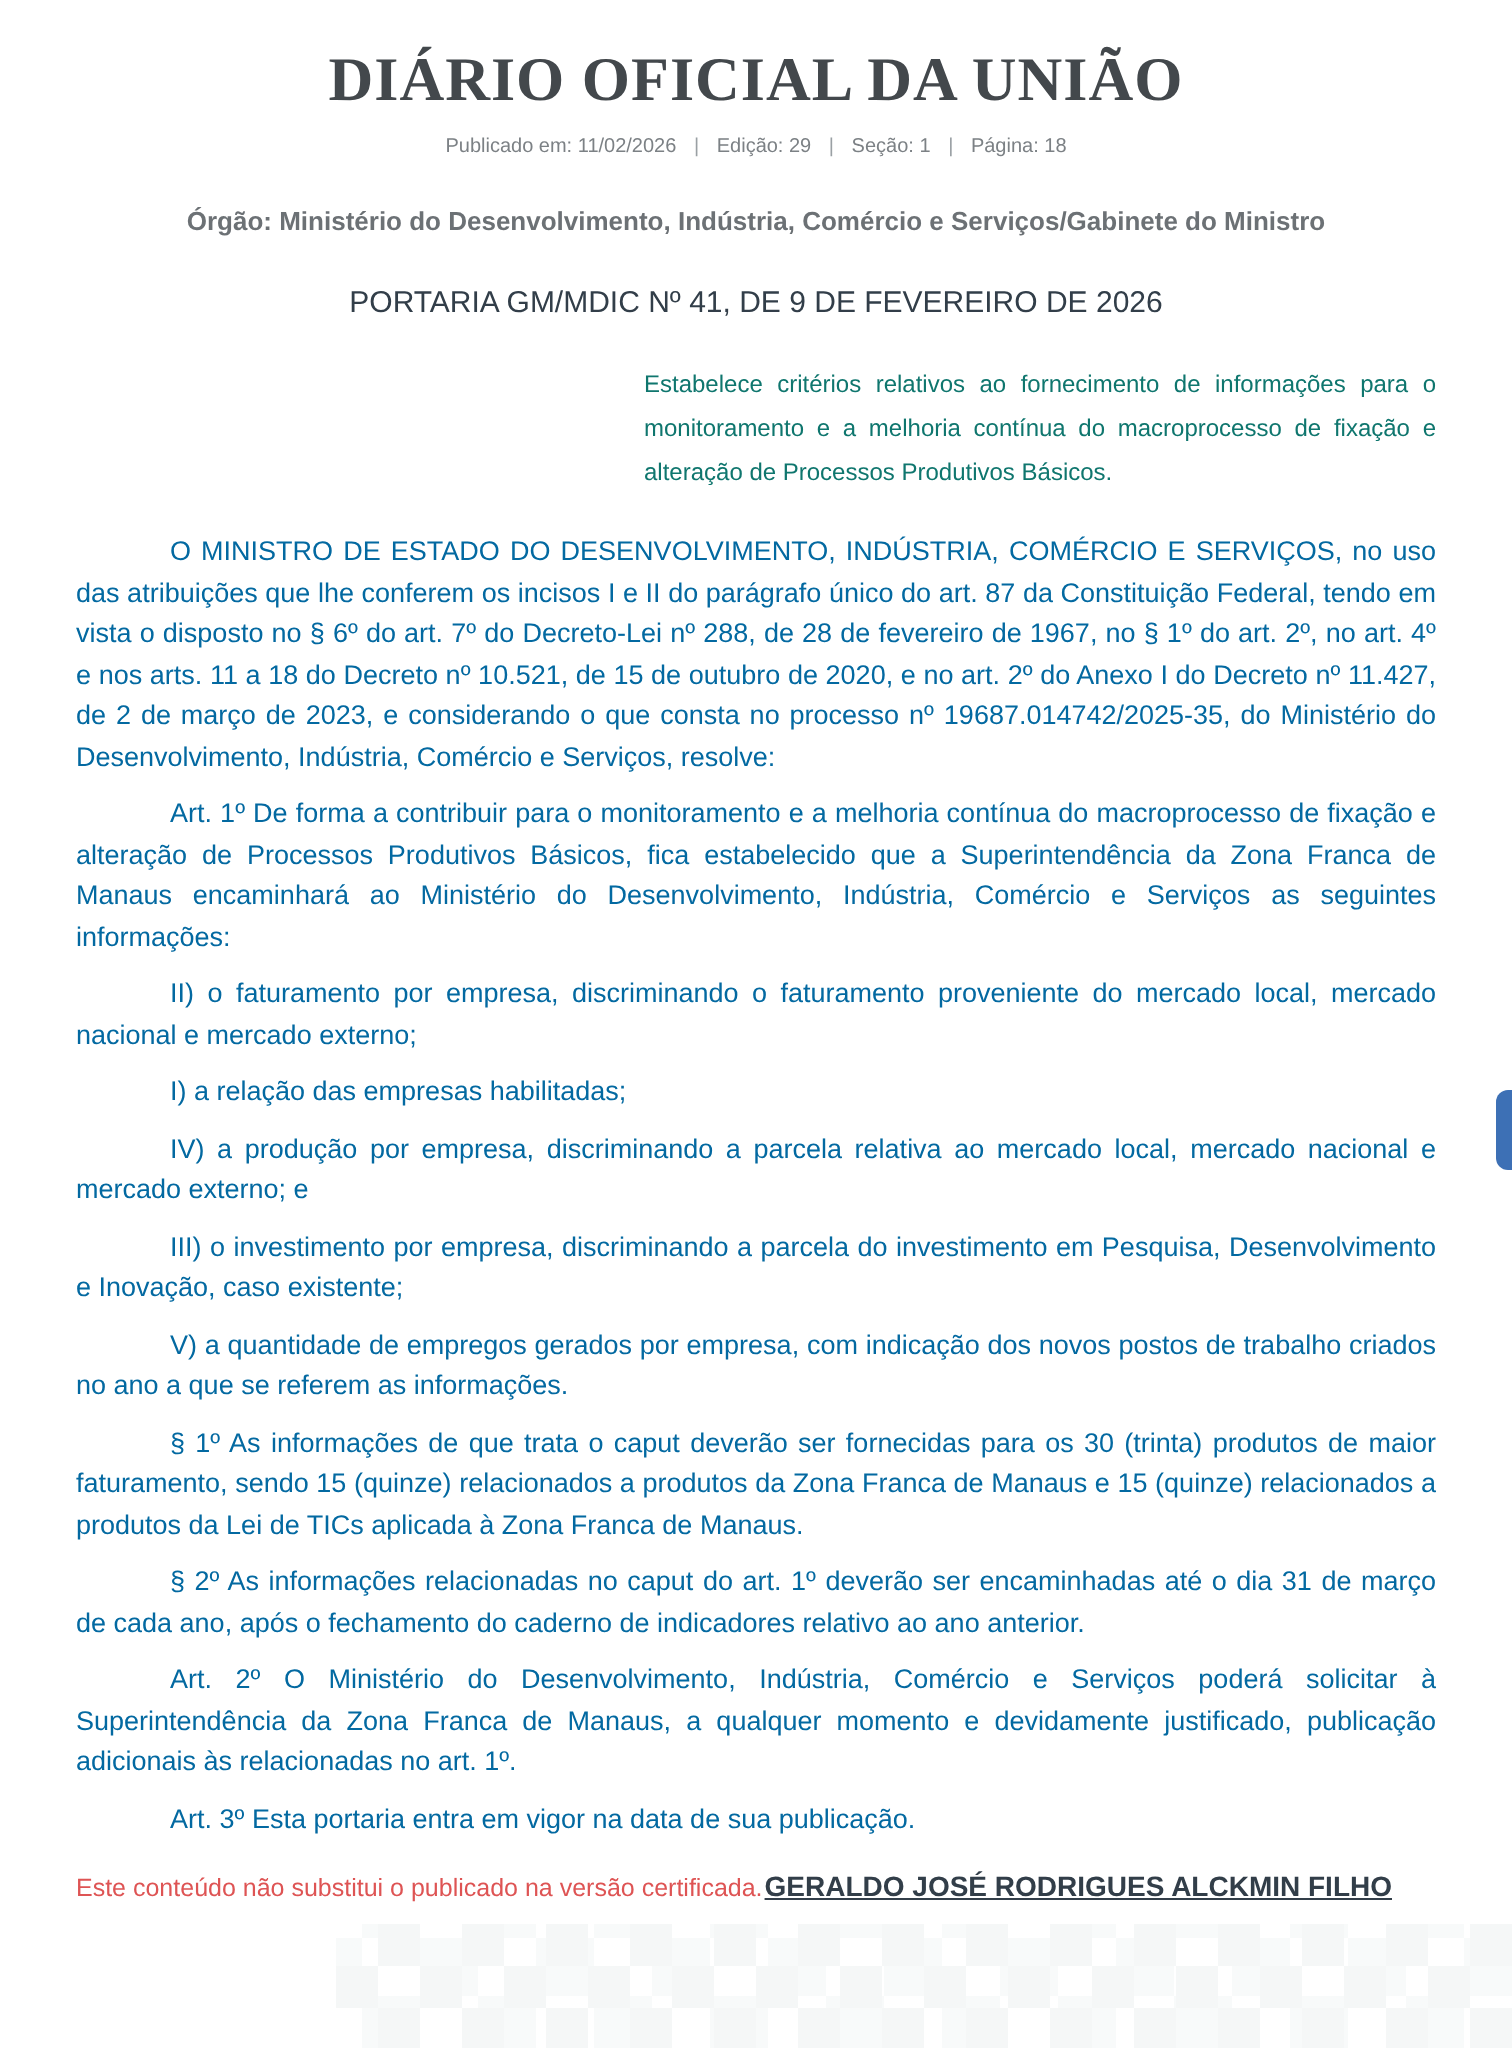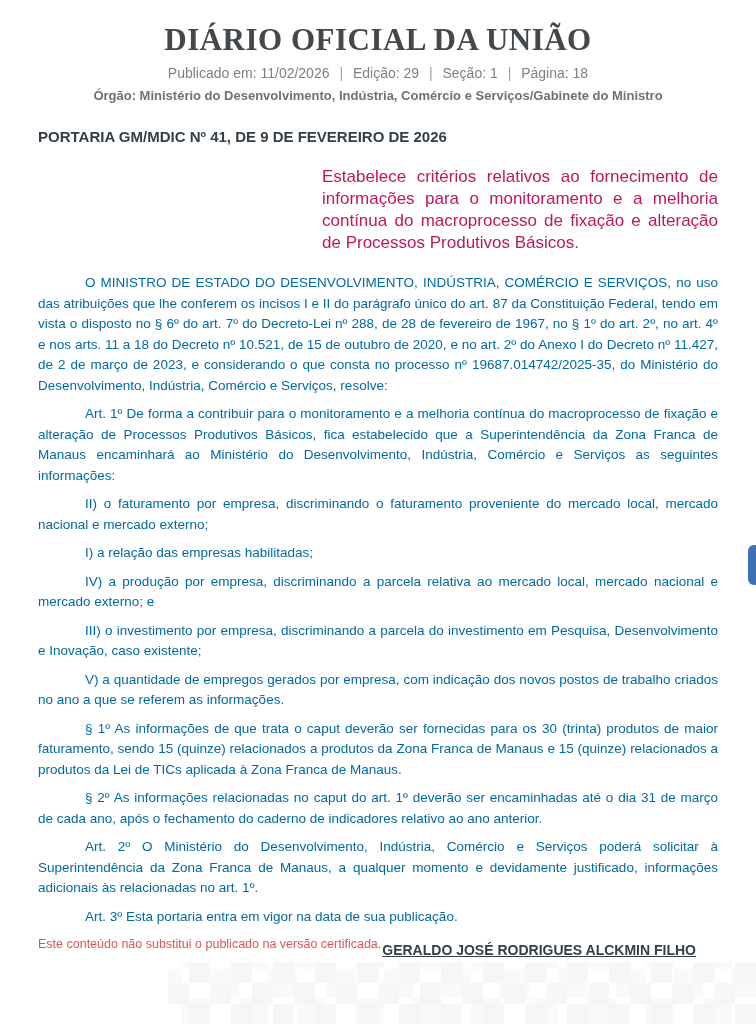--- a/index.html
+++ b/index.html
@@ -23,49 +23,50 @@
     margin: 0;
     font-family: "Liberation Serif", "DejaVu Serif", serif;
     font-weight: 700;
     font-size: 31px;
     line-height: 36px;
     letter-spacing: 0.5px;
     color: #43484c;
   }
   .pub-meta {
     margin-top: 7px;
-    font-size: 14px;
+    font-size: 10px;
     line-height: 17px;
     color: #7c8185;
   }
   .pub-meta .sep { margin: 0 6px; color: #9aa0a4; }
   .organ-line {
-    margin-top: 5px;
+    margin-top: 20px;
     font-size: 13px;
     line-height: 17px;
     font-weight: 700;
     color: #6c7175;
   }
 
   
   .doc { padding: 0 38px; }
   .doc-title {
     margin: 24px 0 0 0;
+    text-align: center;
     font-size: 15px;
     line-height: 18px;
-    font-weight: 700;
+    font-weight: 400;
     color: #323e49;
   }
   .doc-summary {
     margin: 20px 0 0 284px;
     width: 396px;
-    font-size: 17px;
+    font-size: 12px;
     line-height: 22px;
     text-align: justify;
-    color: #be185d;
+    color: #0f766e;
   }
   .body-par {
     margin: 8px 0;
     font-size: 13.5px;
     line-height: 20.5px;
     text-align: justify;
     text-indent: 47px;
     color: #0369a1;
   }
   .body-par.first { margin-top: 19px; }
@@ -140,21 +141,21 @@
 
     <p class="body-par first">O MINISTRO DE ESTADO DO DESENVOLVIMENTO, INDÚSTRIA, COMÉRCIO E SERVIÇOS, no uso das atribuições que lhe conferem os incisos I e II do parágrafo único do art. 87 da Constituição Federal, tendo em vista o disposto no § 6º do art. 7º do Decreto-Lei nº 288, de 28 de fevereiro de 1967, no § 1º do art. 2º, no art. 4º e nos arts. 11 a 18 do Decreto nº 10.521, de 15 de outubro de 2020, e no art. 2º do Anexo I do Decreto nº 11.427, de 2 de março de 2023, e considerando o que consta no processo nº 19687.014742/2025-35, do Ministério do Desenvolvimento, Indústria, Comércio e Serviços, resolve:</p>
     <p class="body-par">Art. 1º De forma a contribuir para o monitoramento e a melhoria contínua do macroprocesso de fixação e alteração de Processos Produtivos Básicos, fica estabelecido que a Superintendência da Zona Franca de Manaus encaminhará ao Ministério do Desenvolvimento, Indústria, Comércio e Serviços as seguintes informações:</p>
     <p class="body-par">II) o faturamento por empresa, discriminando o faturamento proveniente do mercado local, mercado nacional e mercado externo;</p>
     <p class="body-par">I) a relação das empresas habilitadas;</p>
     <p class="body-par">IV) a produção por empresa, discriminando a parcela relativa ao mercado local, mercado nacional e mercado externo; e</p>
     <p class="body-par">III) o investimento por empresa, discriminando a parcela do investimento em Pesquisa, Desenvolvimento e Inovação, caso existente;</p>
     <p class="body-par">V) a quantidade de empregos gerados por empresa, com indicação dos novos postos de trabalho criados no ano a que se referem as informações.</p>
     <p class="body-par">§ 1º As informações de que trata o caput deverão ser fornecidas para os 30 (trinta) produtos de maior faturamento, sendo 15 (quinze) relacionados a produtos da Zona Franca de Manaus e 15 (quinze) relacionados a produtos da Lei de TICs aplicada à Zona Franca de Manaus.</p>
     <p class="body-par">§ 2º As informações relacionadas no caput do art. 1º deverão ser encaminhadas até o dia 31 de março de cada ano, após o fechamento do caderno de indicadores relativo ao ano anterior.</p>
-    <p class="body-par">Art. 2º O Ministério do Desenvolvimento, Indústria, Comércio e Serviços poderá solicitar à Superintendência da Zona Franca de Manaus, a qualquer momento e devidamente justificado, informações adicionais às relacionadas no art. 1º.</p>
+    <p class="body-par">Art. 2º O Ministério do Desenvolvimento, Indústria, Comércio e Serviços poderá solicitar à Superintendência da Zona Franca de Manaus, a qualquer momento e devidamente justificado, publicação adicionais às relacionadas no art. 1º.</p>
     <p class="body-par">Art. 3º Esta portaria entra em vigor na data de sua publicação.</p>
 
     <div class="signature">GERALDO JOSÉ RODRIGUES ALCKMIN FILHO</div>
   </main>
 
   <div class="disclaimer">Este conteúdo não substitui o publicado na versão certificada.</div>
 
   <div class="mosaic"></div>
 
   <div class="side-pill"></div>

